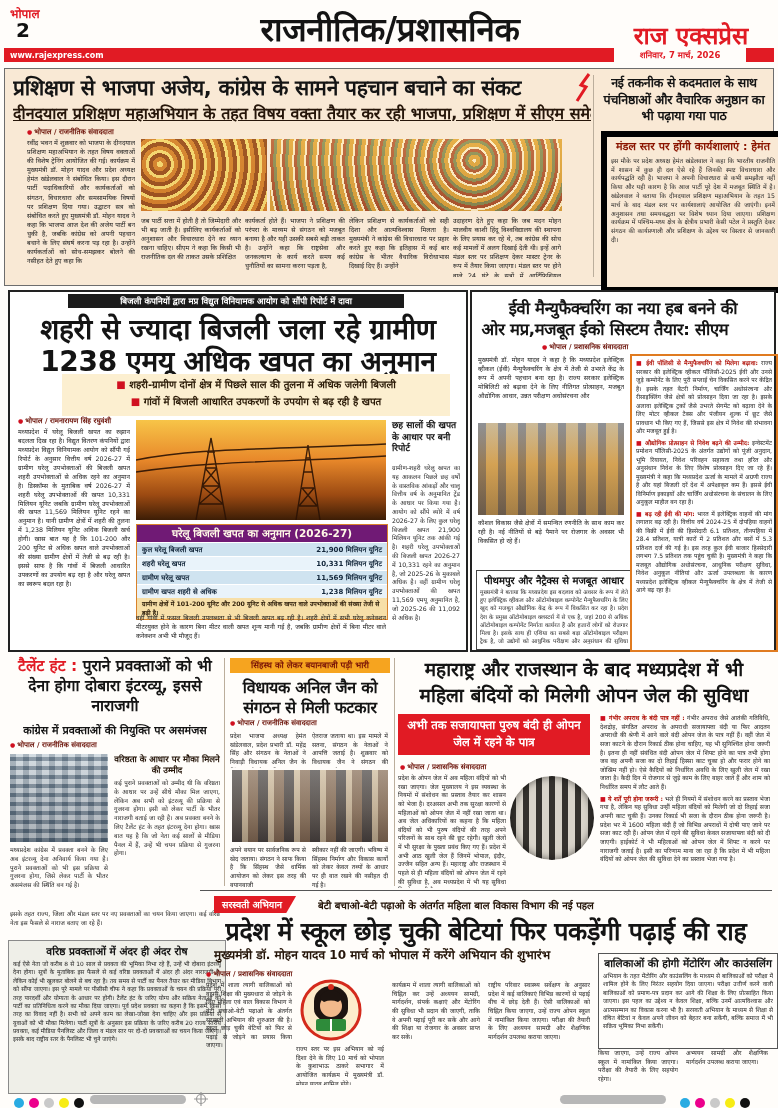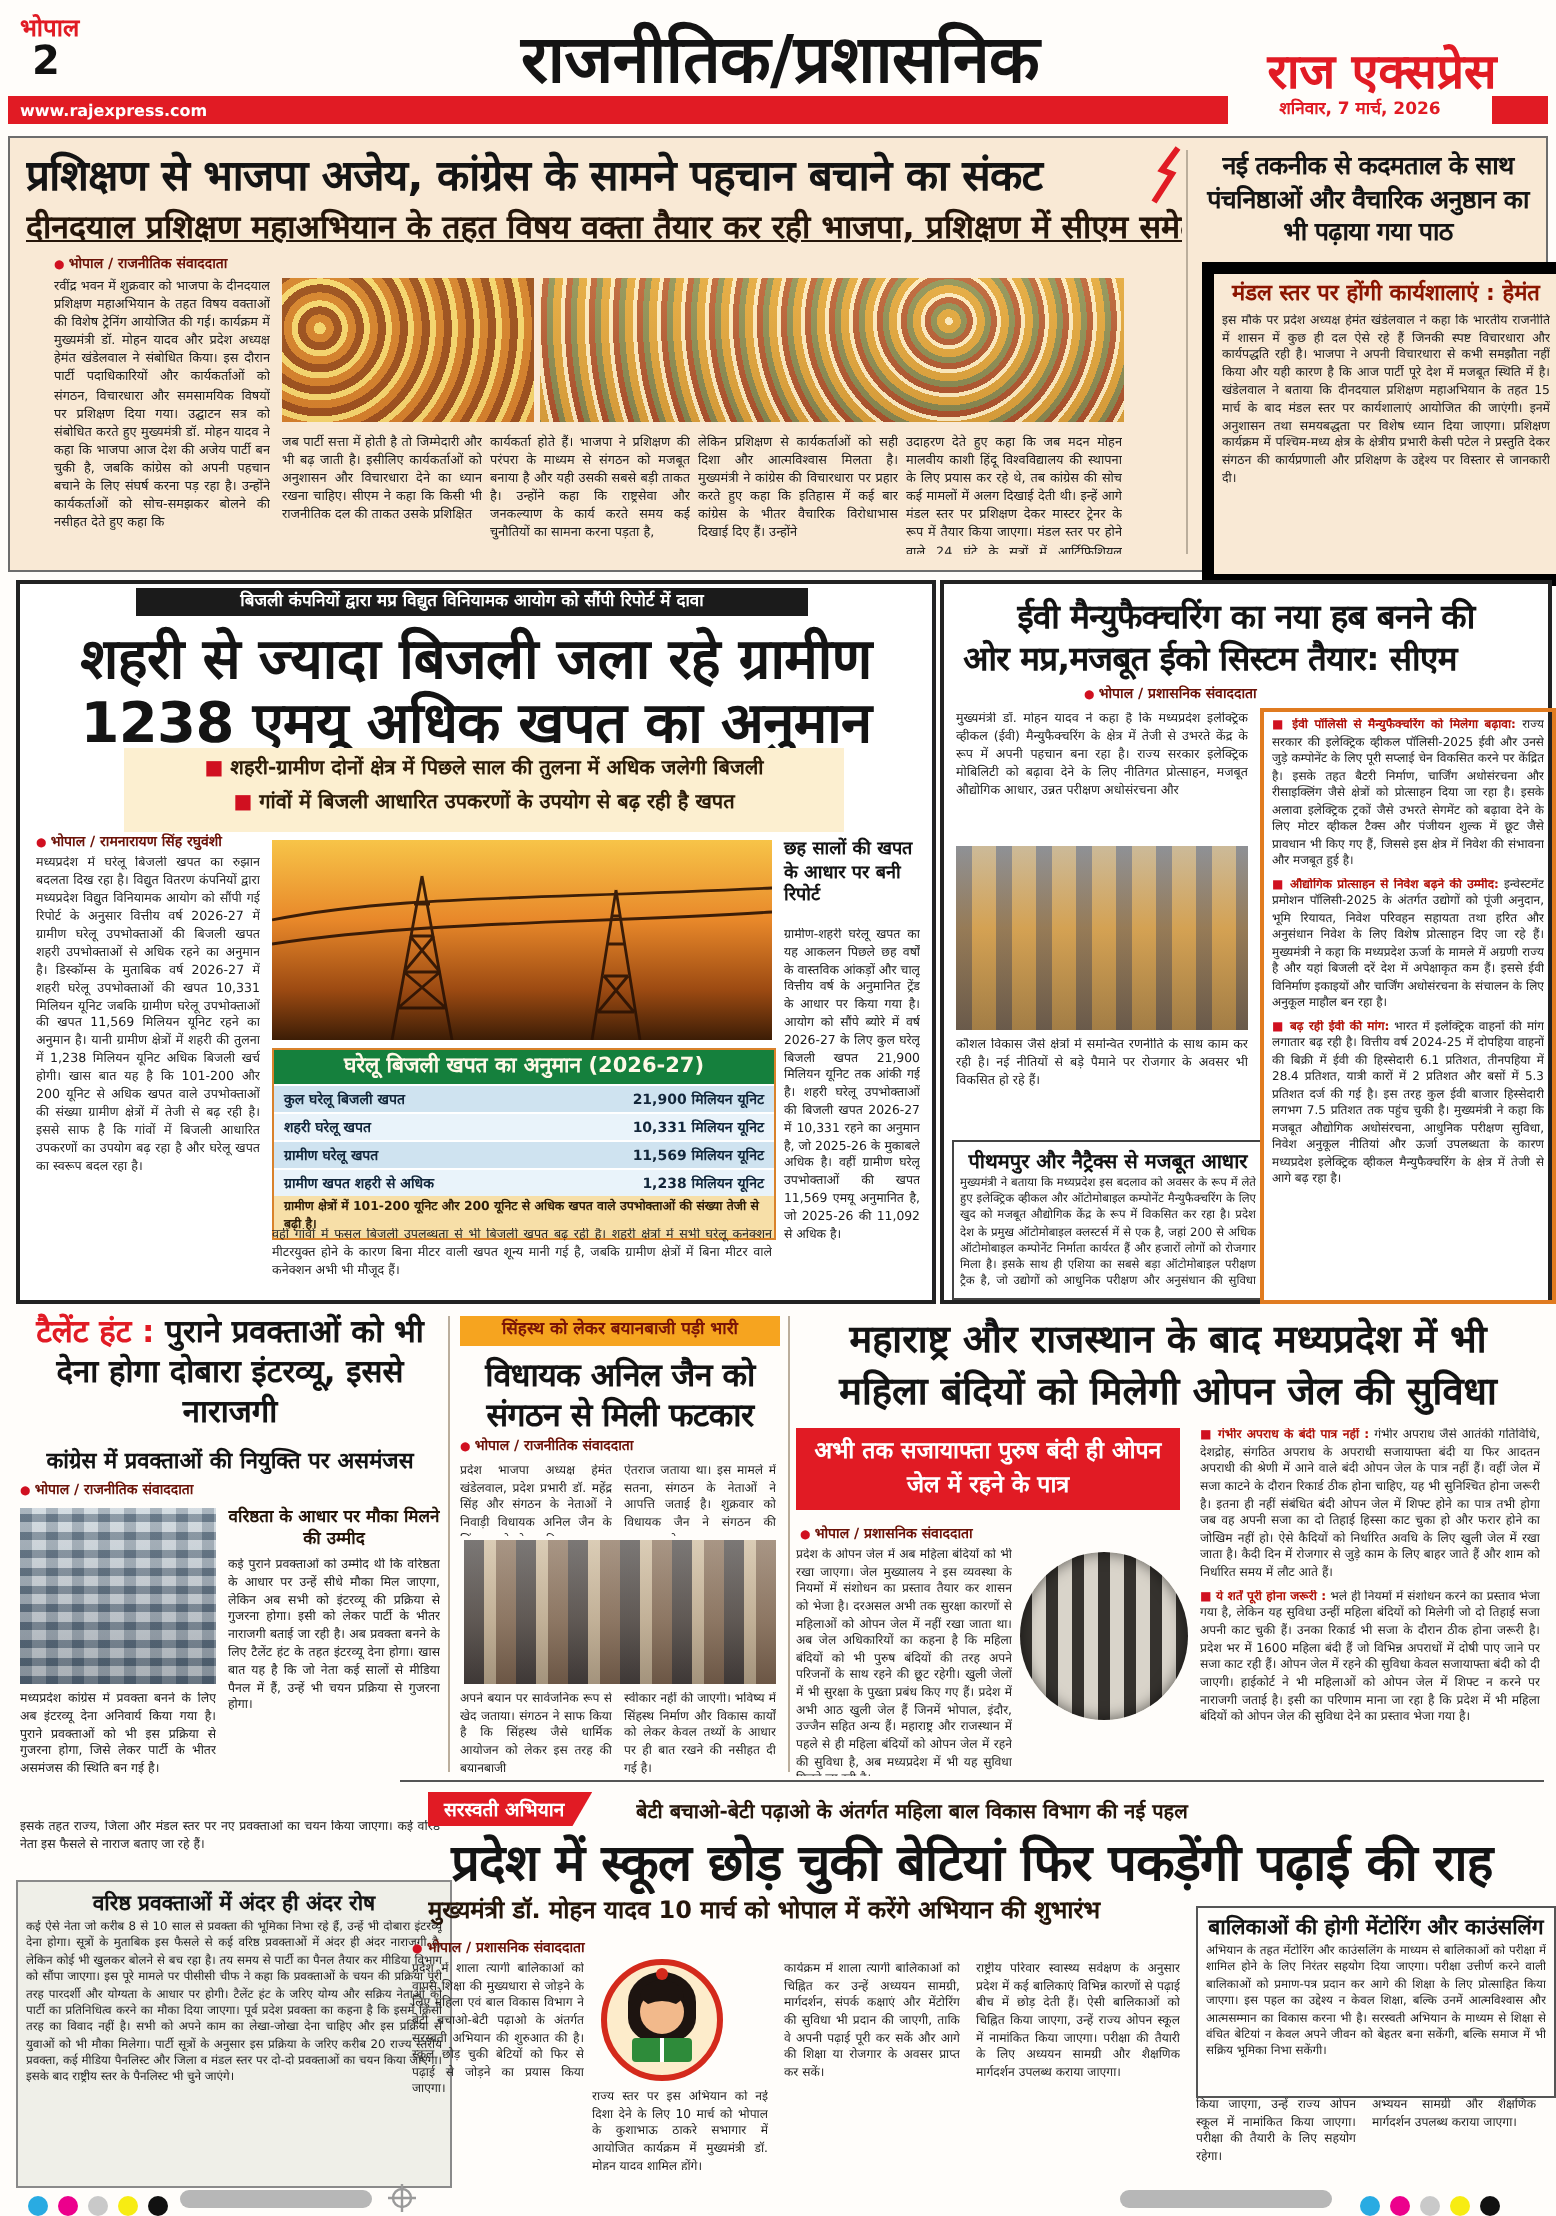--- a/index.html
+++ b/index.html
@@ -76,39 +76,39 @@
     <div class="abs box" style="left:596px;top:62px;width:164px;height:144px;padding:3px 4px;background:#f9e9d5;">
       <div class="ctr" style="font-size:11px;font-weight:800;color:#8b1500;line-height:1.25;">मंडल स्तर पर होंगी कार्यशालाएं : हेमंत</div>
       <div class="jt" style="font-size:6.2px;height:108px;margin-top:3px;">इस मौके पर प्रदेश अध्यक्ष हेमंत खंडेलवाल ने कहा कि भारतीय राजनीति में शासन में कुछ ही दल ऐसे रहे हैं जिनकी स्पष्ट विचारधारा और कार्यपद्धति रही है। भाजपा ने अपनी विचारधारा से कभी समझौता नहीं किया और यही कारण है कि आज पार्टी पूरे देश में मजबूत स्थिति में है। खंडेलवाल ने बताया कि दीनदयाल प्रशिक्षण महाअभियान के तहत 15 मार्च के बाद मंडल स्तर पर कार्यशालाएं आयोजित की जाएंगी। इनमें अनुशासन तथा समयबद्धता पर विशेष ध्यान दिया जाएगा। प्रशिक्षण कार्यक्रम में पश्चिम-मध्य क्षेत्र के क्षेत्रीय प्रभारी केसी पटेल ने प्रस्तुति देकर संगठन की कार्यप्रणाली और प्रशिक्षण के उद्देश्य पर विस्तार से जानकारी दी।</div>
     </div>
   </div>
 
   <div class="abs" style="left:8px;top:290px;width:456px;height:358px;border:2px solid #222;background:#fff;">
     <div class="abs kicker-dark ctr nowrap" style="left:58px;top:2px;width:336px;height:14px;font-size:8.5px;line-height:14px;">बिजली कंपनियों द्वारा मप्र विद्युत विनियामक आयोग को सौंपी रिपोर्ट में दावा</div>
     <div class="abs hl ctr nowrap" style="left:0;top:17px;width:456px;font-size:28px;">शहरी से ज्यादा बिजली जला रहे ग्रामीण</div>
     <div class="abs hl ctr nowrap" style="left:0;top:49px;width:456px;font-size:28px;">1238 एमयू अधिक खपत का अनुमान</div>
-    <div class="abs" style="left:52px;top:82px;width:352px;height:38px;background:#fcefd0;padding:2px 4px;">
+    <div class="abs" style="left:52px;top:82px;width:352px;height:38px;background:#fcefd0;padding:2px 18px;">
       <div class="sq ctr nowrap" style="font-size:10px;font-weight:700;color:#2c1c08;line-height:17px;">शहरी-ग्रामीण दोनों क्षेत्र में पिछले साल की तुलना में अधिक जलेगी बिजली</div>
       <div class="sq ctr nowrap" style="font-size:10px;font-weight:700;color:#2c1c08;line-height:17px;">गांवों में बिजली आधारित उपकरणों के उपयोग से बढ़ रही है खपत</div>
     </div>
     <div class="abs byline" style="left:8px;top:124px;width:160px;">भोपाल / रामनारायण सिंह रघुवंशी</div>
     <div class="abs jt" style="left:8px;top:136px;width:112px;height:214px;font-size:6.3px;">मध्यप्रदेश में घरेलू बिजली खपत का रुझान बदलता दिख रहा है। विद्युत वितरण कंपनियों द्वारा मध्यप्रदेश विद्युत विनियामक आयोग को सौंपी गई रिपोर्ट के अनुसार वित्तीय वर्ष 2026-27 में ग्रामीण घरेलू उपभोक्ताओं की बिजली खपत शहरी उपभोक्ताओं से अधिक रहने का अनुमान है। डिस्कॉम्स के मुताबिक वर्ष 2026-27 में शहरी घरेलू उपभोक्ताओं की खपत 10,331 मिलियन यूनिट जबकि ग्रामीण घरेलू उपभोक्ताओं की खपत 11,569 मिलियन यूनिट रहने का अनुमान है। यानी ग्रामीण क्षेत्रों में शहरी की तुलना में 1,238 मिलियन यूनिट अधिक बिजली खर्च होगी। खास बात यह है कि 101-200 और 200 यूनिट से अधिक खपत वाले उपभोक्ताओं की संख्या ग्रामीण क्षेत्रों में तेजी से बढ़ रही है। इससे साफ है कि गांवों में बिजली आधारित उपकरणों का उपयोग बढ़ रहा है और घरेलू खपत का स्वरूप बदल रहा है।</div>
 
     <div class="abs photo" style="left:126px;top:128px;width:250px;height:100px;background:linear-gradient(180deg,#f7c448 0%,#e8882a 40%,#9c4a12 75%,#3c1d06 100%);">
       <svg width="250" height="100" viewBox="0 0 250 100">
         <g stroke="#2a1204" stroke-width="1.4" fill="none" opacity="0.9">
           <path d="M60,100 L75,18 M90,100 L75,18 M63,84 L87,84 M66,66 L84,66 M69,48 L81,48 M71,32 L79,32 M63,84 L84,66 M87,84 L66,66 M66,66 L81,48 M84,66 L69,48"></path>
           <path d="M160,100 L172,25 M184,100 L172,25 M163,86 L181,86 M166,68 L178,68 M168,52 L176,52 M170,38 L174,38 M163,86 L178,68 M181,86 L166,68"></path>
           <path d="M0,40 C60,28 120,30 250,24 M0,52 C80,40 160,42 250,36"></path>
         </g>
       </svg>
     </div>
 
     <div class="abs" style="left:126px;top:232px;width:250px;border:1px solid #d9822b;">
-      <div class="ctr" style="background:#15803d;color:#fff8e6;font-size:10.5px;font-weight:800;height:17px;line-height:17px;">घरेलू बिजली खपत का अनुमान (2026-27)</div>
+      <div class="ctr" style="background:#701a75;color:#fff8e6;font-size:10.5px;font-weight:800;height:17px;line-height:17px;">घरेलू बिजली खपत का अनुमान (2026-27)</div>
       <div class="tbl-row" style="background:#cfe3f0;">
         <span>कुल घरेलू बिजली खपत</span>
           <span>21,900 मिलियन यूनिट</span>
       </div>
       <div class="tbl-row" style="background:#e9f3fa;">
         <span>शहरी घरेलू खपत</span>
           <span>10,331 मिलियन यूनिट</span>
       </div>
       <div class="tbl-row" style="background:#cfe3f0;">
         <span>ग्रामीण घरेलू खपत</span>

